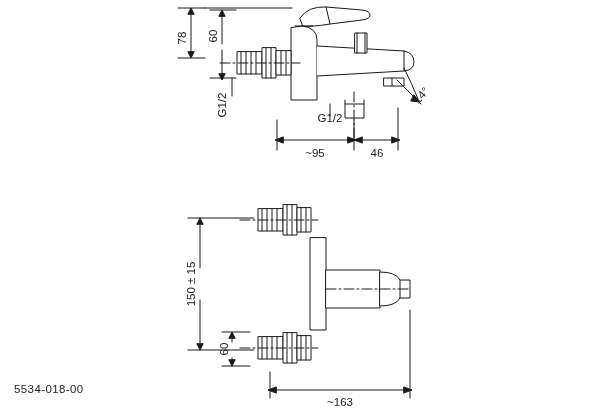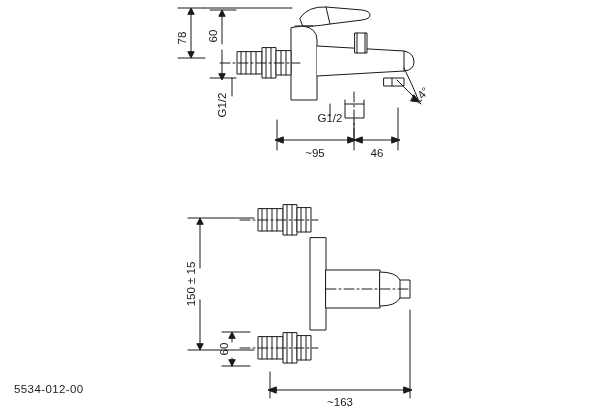--- a/index.html
+++ b/index.html
@@ -185,14 +185,14 @@
 
     <text x="377" y="157" font-size="11.5" text-anchor="middle">46</text>
 
     <text x="195" y="284" font-size="11.5" text-anchor="middle" transform="rotate(-90 195 284)">150 ± 15</text>
 
     <text x="228" y="349" font-size="11.5" text-anchor="middle" transform="rotate(-90 228 349)">60</text>
 
     <text x="340" y="406" font-size="11.5" text-anchor="middle">~163</text>
   </svg>
 
-  <div class="part-code">5534-012-00</div>
+  <div class="part-code">5534-018-00</div>
 </div>
 
 </body></html>

